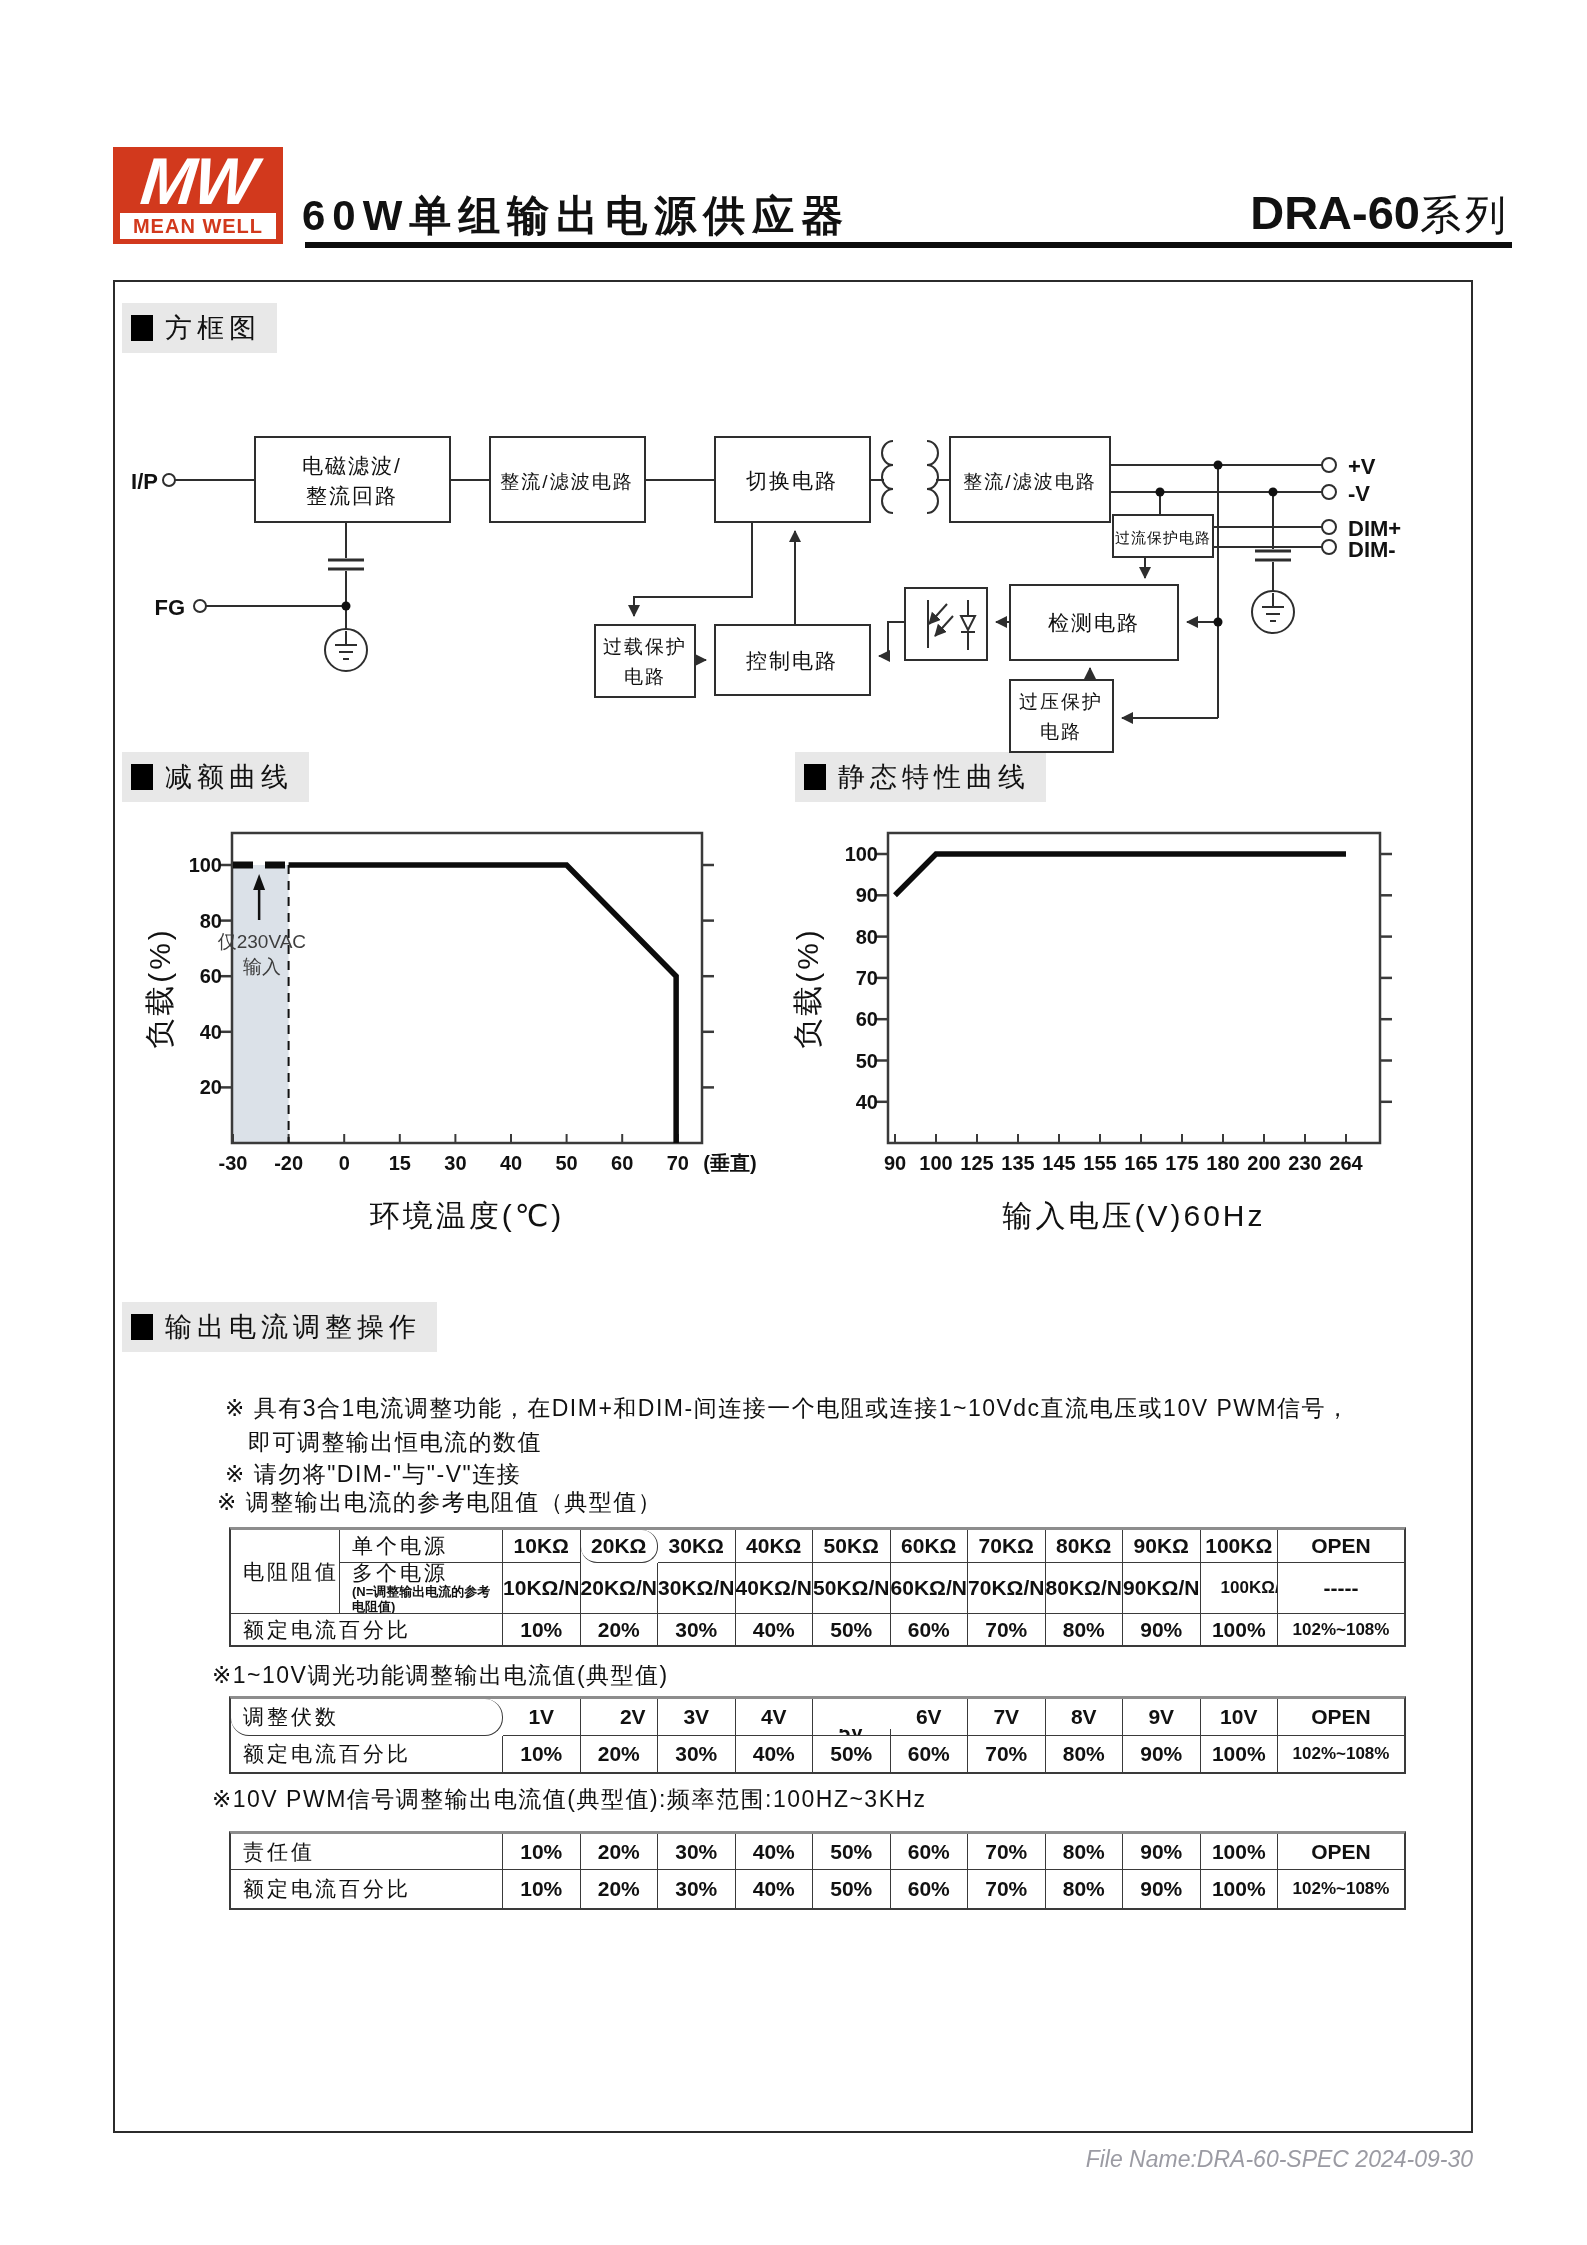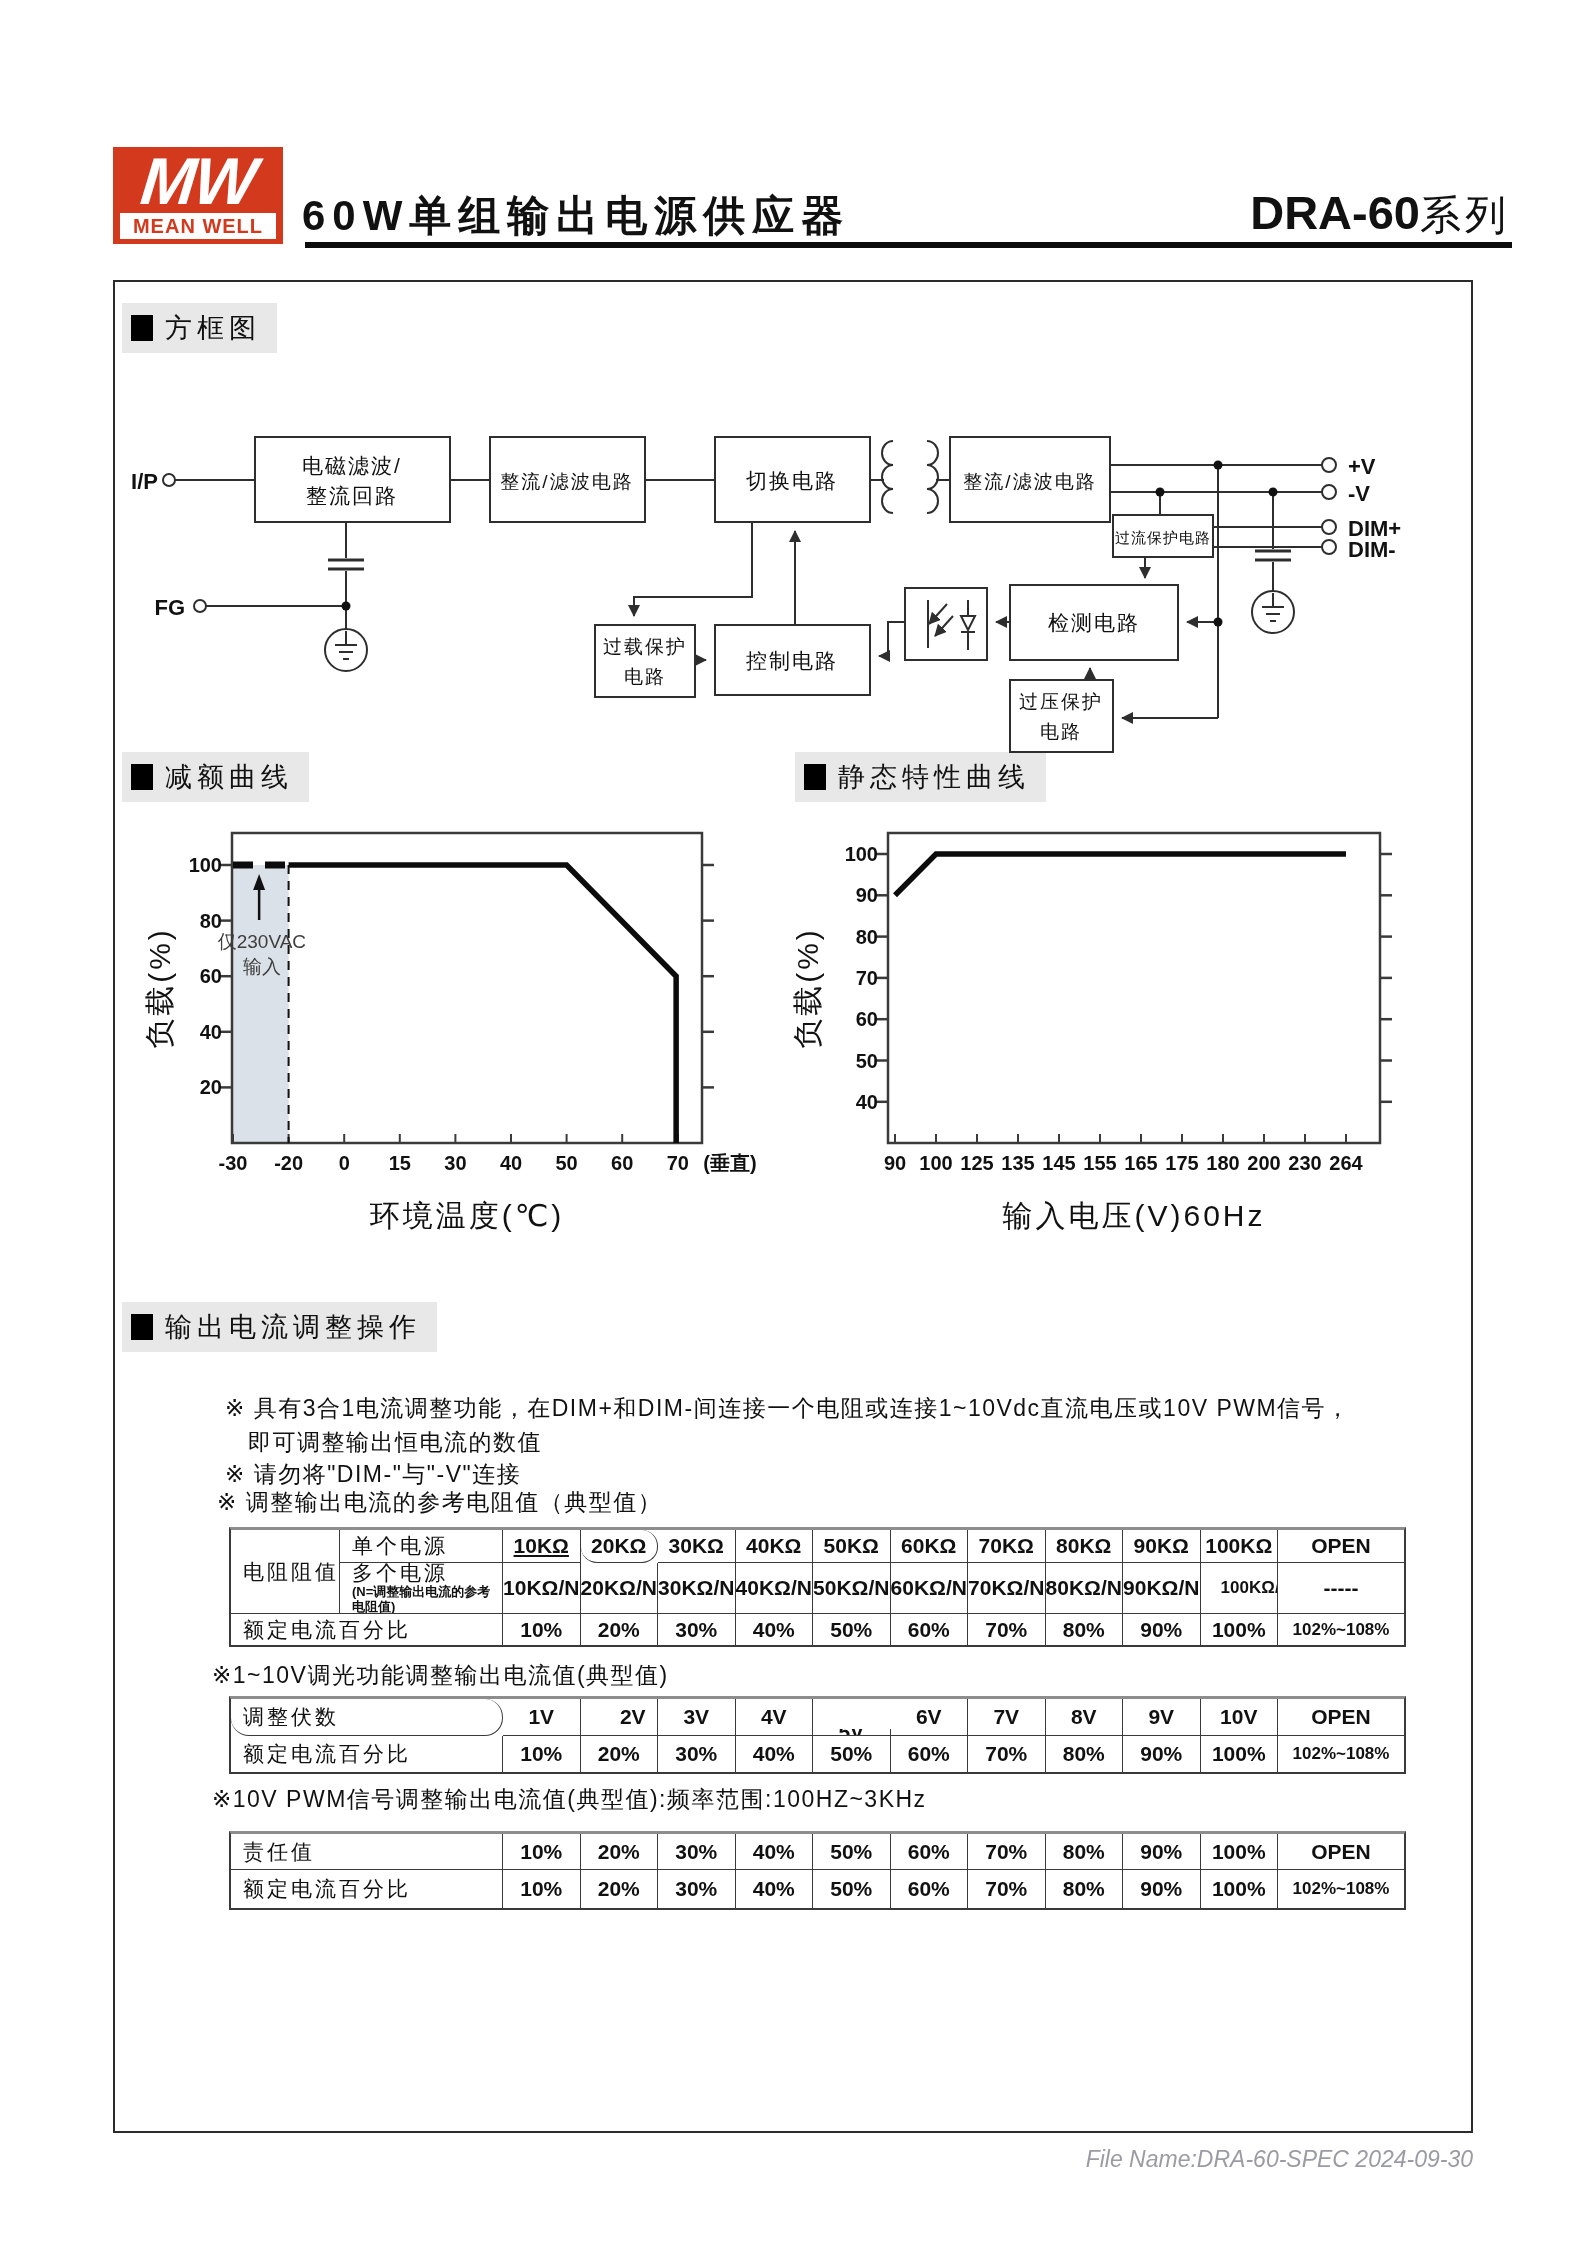--- a/index.html
+++ b/index.html
@@ -321,21 +321,21 @@
   </svg>
 
 <div class="abs note" style="left:225px;top:1393px;">※ 具有3合1电流调整功能，在DIM+和DIM-间连接一个电阻或连接1~10Vdc直流电压或10V PWM信号，</div>
 <div class="abs note" style="left:248px;top:1427px;">即可调整输出恒电流的数值</div>
 <div class="abs note" style="left:225px;top:1459px;">※ 请勿将"DIM-"与"-V"连接</div>
 
 <div class="abs note" style="left:217px;top:1487px;">※ 调整输出电流的参考电阻值（典型值）</div>
 <div id="table1" class="abs tbl" style="left:229px;top:1527px;grid-template-columns:109px 163px repeat(10,77.5px) 126px;grid-template-rows:33px 51px 31px;">
     <div class="cell lab" style="grid-area: 1 / 1 / 3;">电阻阻值</div>
     <div class="cell lab" style="grid-area: 1 / 2; font-family: Liberation Mono, monospace;">单个电源</div>
-    <div class="cell val" style="grid-area: 1 / 3; text-decoration: underline;">10KΩ</div>
+    <div class="cell val" style="grid-area: 1 / 3;">10KΩ</div>
     <div class="cell val" style="grid-area: 1 / 4; border-radius: 16px;">20KΩ</div>
     <div class="cell val" style="grid-area: 1 / 5;">30KΩ</div>
     <div class="cell val" style="grid-area: 1 / 6;">40KΩ</div>
     <div class="cell val" style="grid-area: 1 / 7;">50KΩ</div>
     <div class="cell val" style="grid-area: 1 / 8;">60KΩ</div>
     <div class="cell val" style="grid-area: 1 / 9;">70KΩ</div>
     <div class="cell val" style="grid-area: 1 / 10;">80KΩ</div>
     <div class="cell val" style="grid-area: 1 / 11;">90KΩ</div>
     <div class="cell val" style="grid-area: 1 / 12;">100KΩ</div>
     <div class="cell val lastc" style="grid-area: 1 / 13;">OPEN</div>

